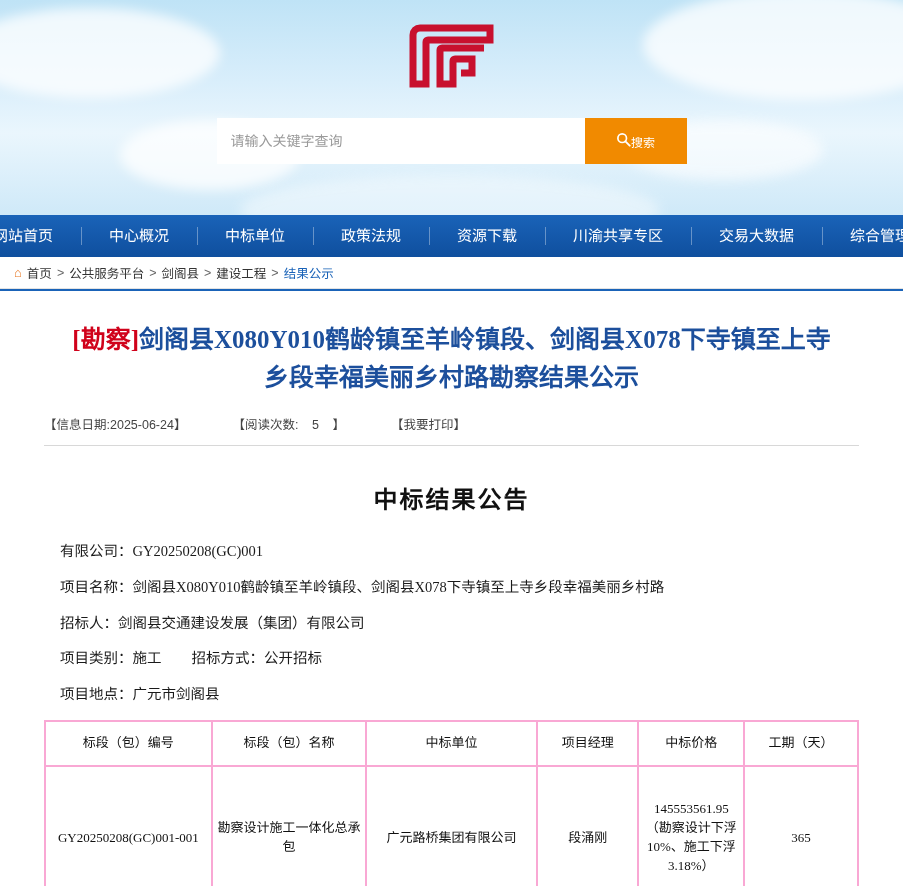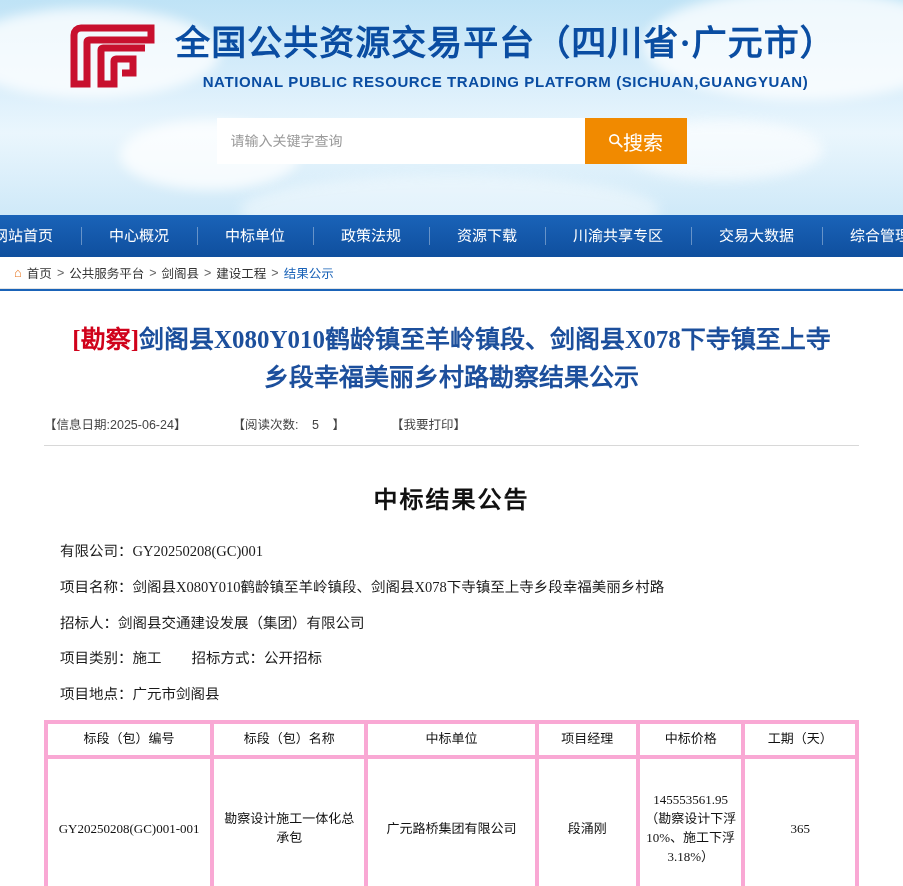--- a/index.html
+++ b/index.html
@@ -76,21 +76,21 @@
     color: #333;
     background: #fff;
   }
   .search-input::placeholder { color: #9a9a9a; }
   .search-btn {
     width: 102px;
     height: 46px;
     background: #f18a00;
     color: #fff;
     border: none;
-    font-size: 20px;
+    font-size: 12px;
     display: flex;
     align-items: center;
     justify-content: center;
     gap: 0;
     cursor: pointer;
   }
 
   
   .nav {
     height: 42px;
@@ -182,24 +182,24 @@
   table.result {
     width: 100%;
     border-collapse: collapse;
     margin: 8px 0 0;
     font-family: "Liberation Serif", "DejaVu Serif", serif;
     font-size: 13px;
     color: #111;
     table-layout: fixed;
   }
   table.result th, table.result td {
-    border: 4px solid #f9a8d4;
+    border: 2px solid #f9a8d4;
     text-align: center;
     vertical-align: middle;
-    padding: 6px 4px;
+    padding: 12px 4px;
     line-height: 1.45;
   }
   table.result th { font-weight: normal; height: 30px; }
   table.result td { height: 145px; }
   col.c-no    { width: 20.5%; }
   col.c-name  { width: 19%; }
   col.c-unit  { width: 21%; }
   col.c-mgr   { width: 12.5%; }
   col.c-price { width: 13%; }
   col.c-days  { width: 14%; }
@@ -217,24 +217,20 @@
     <div class="cloud c5"></div>
 
     <div class="brandrow">
       <span class="logo">
         <svg width="92" height="80" viewBox="0 0 92 80" aria-hidden="true">
           <g fill="none" stroke="#c8102e" stroke-width="7">
             <path d="M84 12 H14 a7 7 0 0 0 -7 7 V68 H20 V26 a2 2 0 0 1 2 -2 H84 Z"></path>
             <path d="M78 32 H36 a2 2 0 0 0 -2 2 V68 H47 V45 a2 2 0 0 1 2 -2 H66 V57 H55"></path>
           </g>
         </svg>
-      </span>
-      <span class="titles">
-        <span class="title-cn">全国公共资源交易平台（四川省·广元市）</span>
-        <span class="title-en" style="display:block">NATIONAL PUBLIC RESOURCE TRADING PLATFORM (SICHUAN,GUANGYUAN)</span>
       </span>
     </div>
 
     <div class="searchwrap">
       <input class="search-input" type="text" placeholder="请输入关键字查询" style="">
       <button class="search-btn">
         <span>
           <svg width="15" height="15" viewBox="0 0 16 16" aria-hidden="true">
             <circle cx="6.6" cy="6.6" r="4.6" fill="none" stroke="#fff" stroke-width="1.8"></circle>
             <line x1="10" y1="10" x2="14.6" y2="14.6" stroke="#fff" stroke-width="2" stroke-linecap="round"></line>

